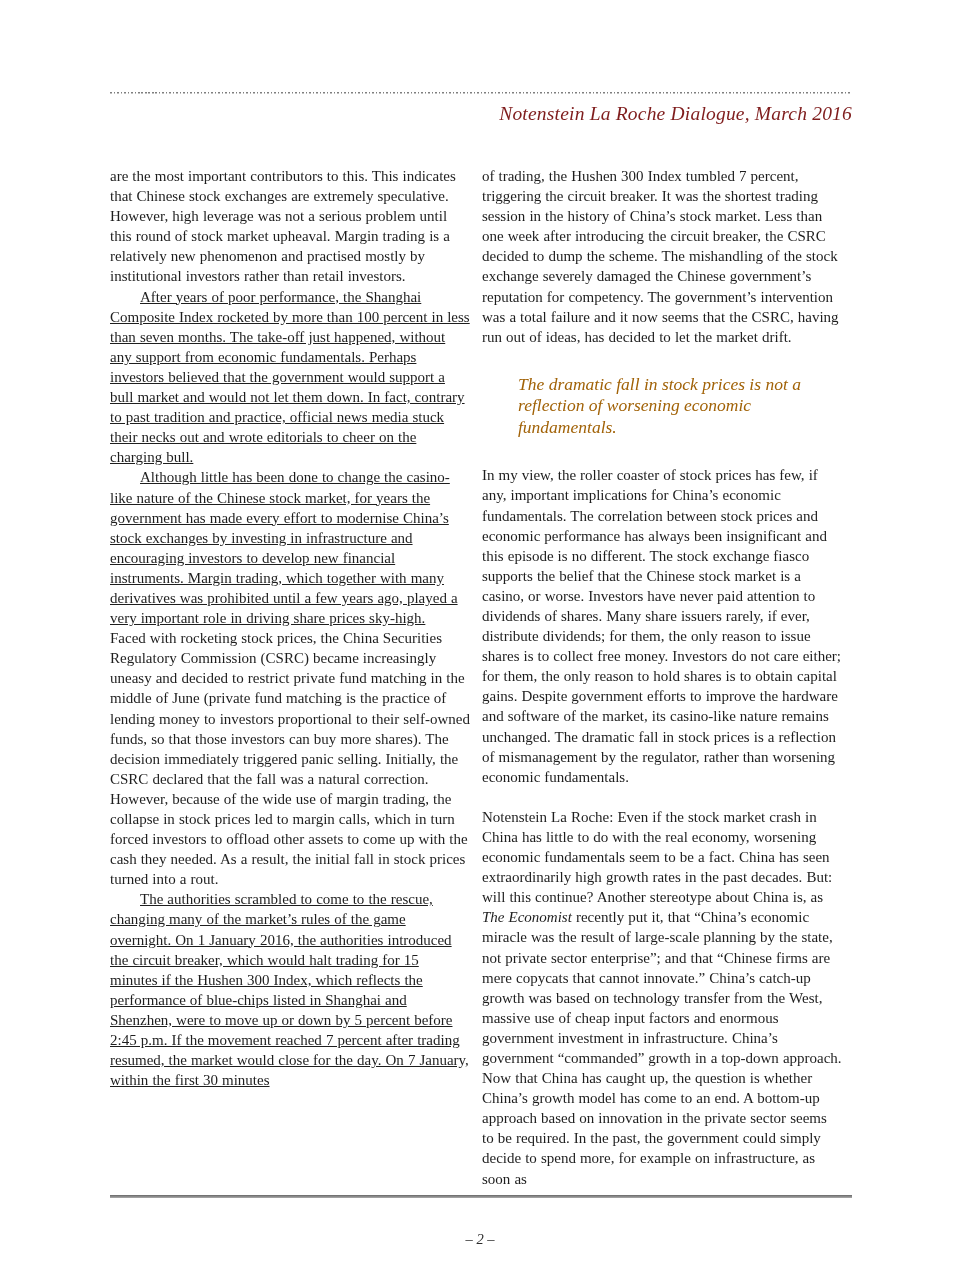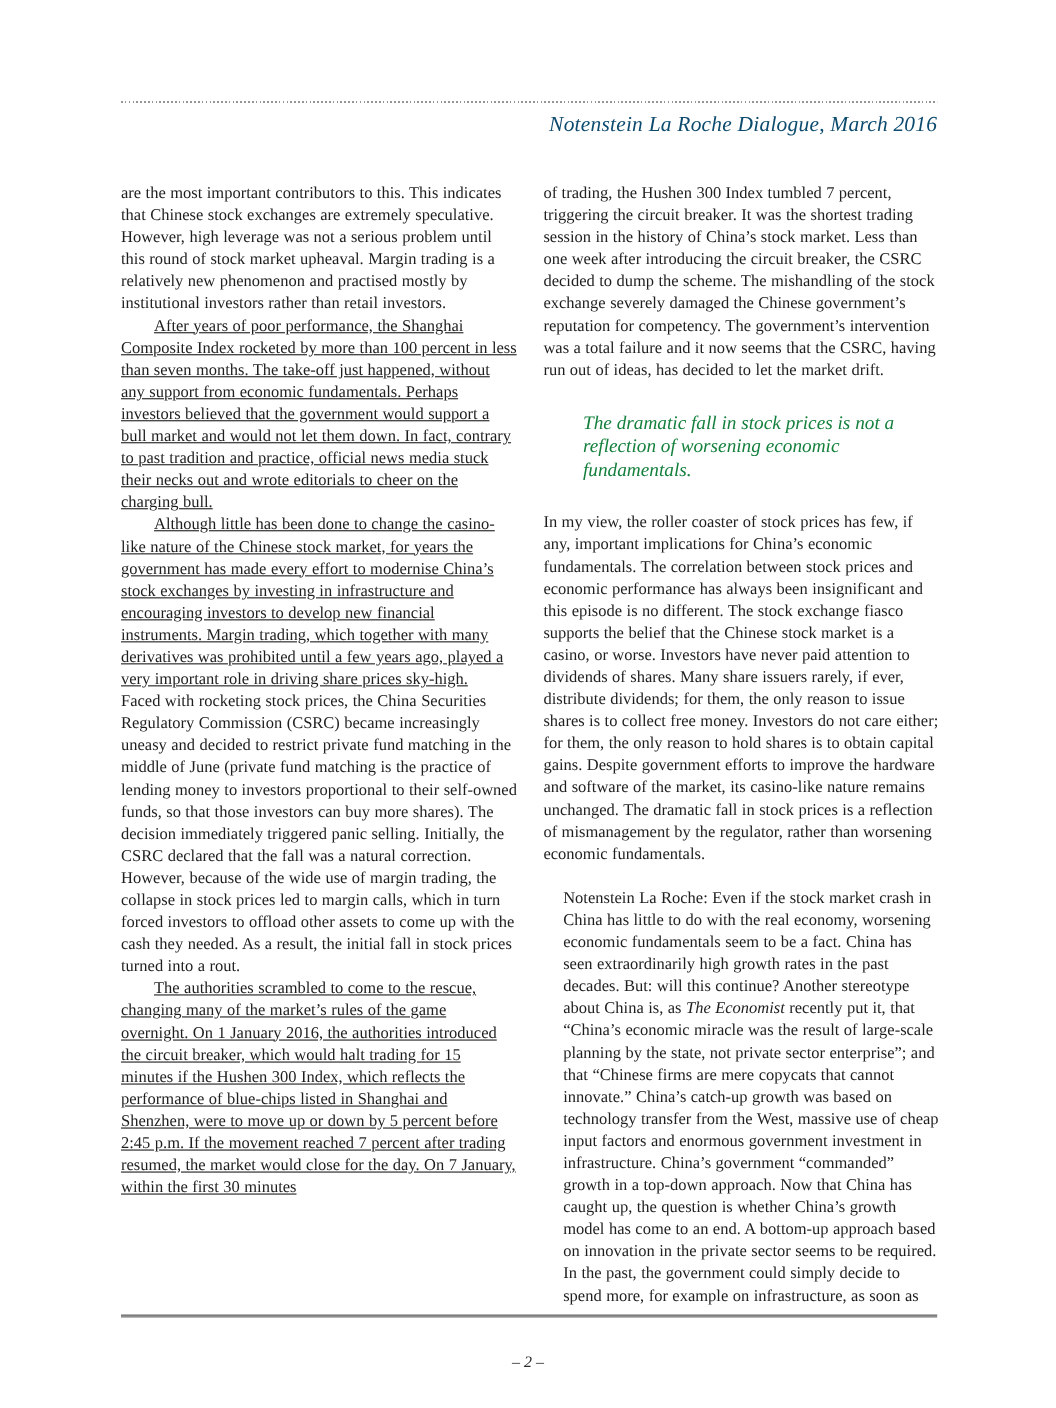--- a/index.html
+++ b/index.html
@@ -23,48 +23,48 @@
     background-repeat: repeat-x;
     background-position: left top;
   }
   .pub-title {
     position: absolute;
     top: 103px;
     right: 108px;
     font-style: italic;
     font-size: 19.5px;
     letter-spacing: 0.2px;
-    color: #0c4a6e;
+    color: #7f1d1d;
     white-space: nowrap;
   }
   .columns {
     position: absolute;
     top: 166px;
     left: 110px;
     width: 744px;
     display: flex;
-    gap: 24px;
+    gap: 12px;
   }
   .col { width: 360px; }
   p.body {
     margin: 0;
     font-size: 15px;
     line-height: 20.1px;
     text-align: left;
     word-spacing: 0.3px;
   }
   p.indent { text-indent: 30px; text-decoration: underline; }
-  p.spaced { margin-top: 20px; margin-left: 18px; }
+  p.spaced { margin-top: 20px; }
   .pullquote {
     margin: 27px 0 27px 36px;
     max-width: 295px;
     font-style: italic;
     font-size: 17.5px;
     line-height: 21.5px;
-    color: #15803d;
+    color: #a16207;
   }
   .italic { font-style: italic; }
   .footer-rule {
     position: absolute;
     top: 1195px;
     left: 110px;
     right: 108px;
     height: 3px;
     background: linear-gradient(#686868, #ababab);
   }

